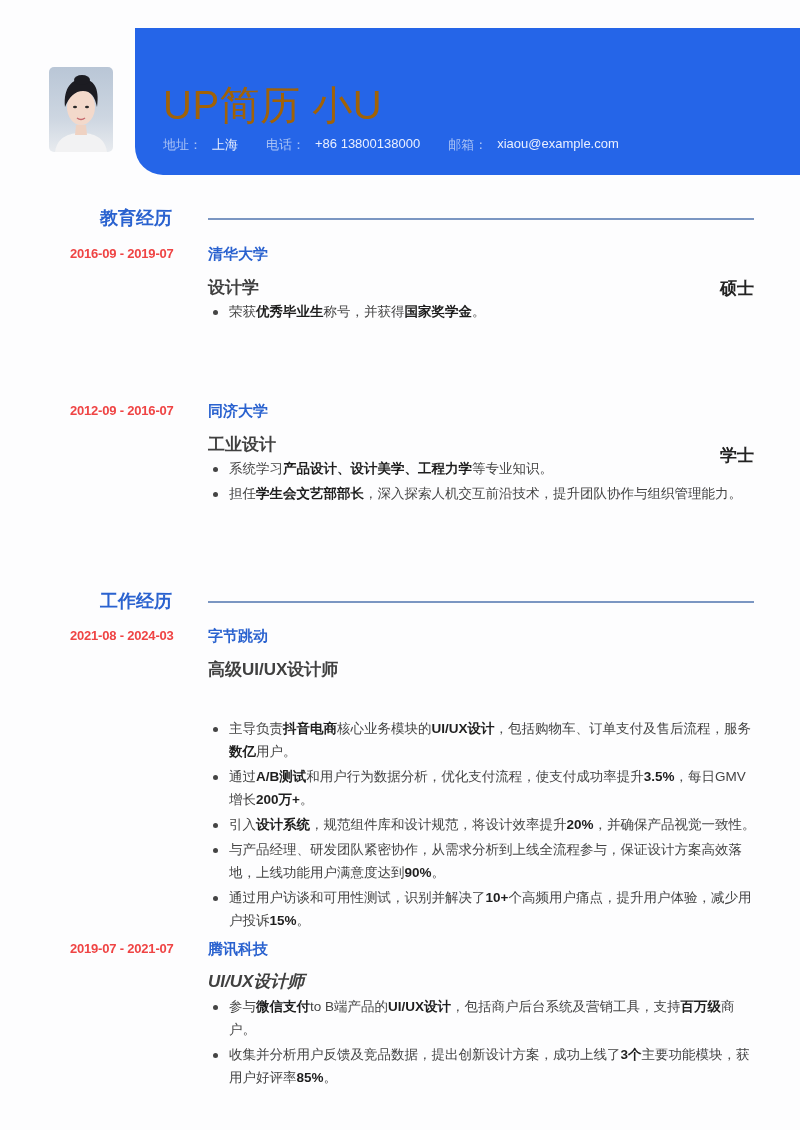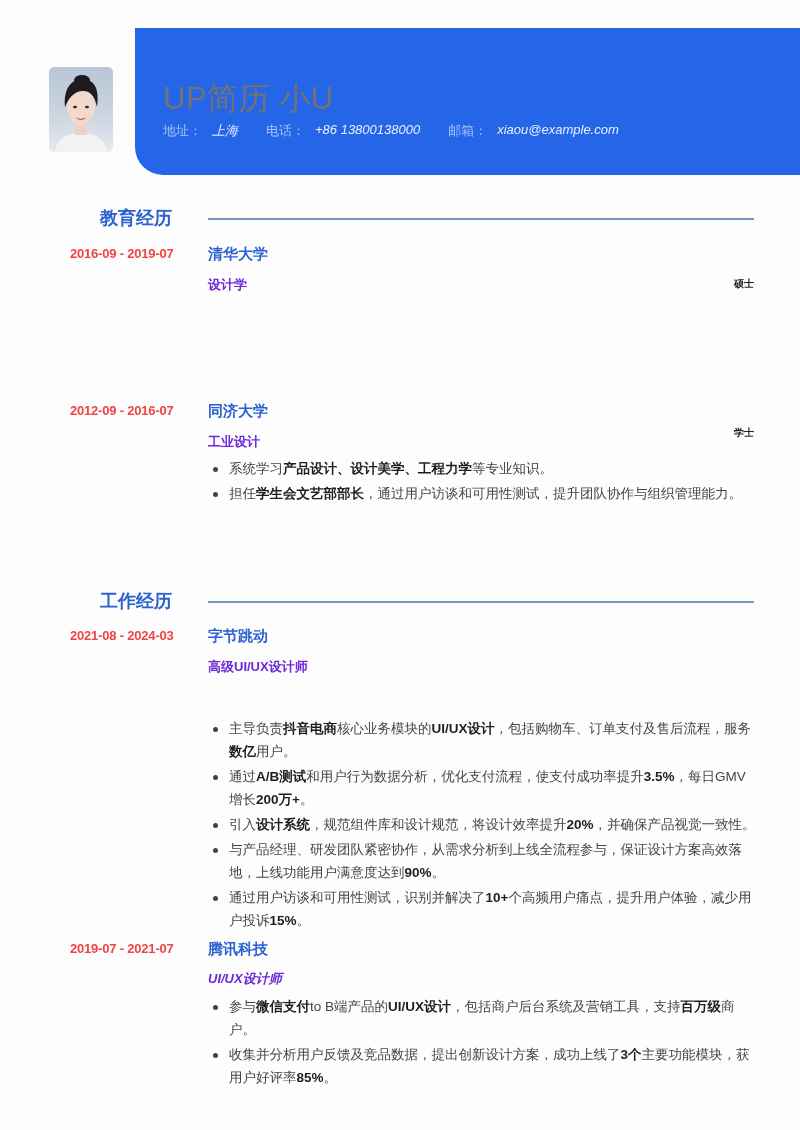--- a/index.html
+++ b/index.html
@@ -2,33 +2,33 @@
 <html><head>
   <meta charset="utf-8">
   <style>
     * { box-sizing: border-box; margin: 0; padding: 0; }
     html, body { width: 800px; height: 1130px; overflow: hidden; background: #fdfdfe; }
     body { font-family: "Liberation Sans", "DejaVu Sans", sans-serif; color: #333; position: relative; }
 
     .header { position: absolute; left: 135px; top: 28px; width: 665px; height: 147px; background: #2565e8; border-bottom-left-radius: 28px; }
     .photo { position: absolute; left: 49px; top: 67px; width: 64px; height: 85px; border-radius: 5px; overflow: hidden; background: linear-gradient(180deg, #b9c6d6 0%, #cdd6e1 60%, #e8ebef 100%); }
     .photo svg { display: block; width: 100%; height: 100%; }
-    .name { position: absolute; left: 163px; top: 78px; font-size: 31px; color: #737373; font-weight: 500; letter-spacing: 0.5px; }
-    .contacts { position: absolute; left: 163px; top: 122px; font-size: 13px; display: flex; }
+    .name { position: absolute; left: 163px; top: 78px; font-size: 40px; color: #a16207; font-weight: 500; letter-spacing: 0.5px; }
+    .contacts { position: absolute; left: 163px; top: 136px; font-size: 13px; display: flex; }
     .contact { display: flex; margin-right: 28px; }
     .contact .lbl { color: #a9c2f5; margin-right: 10px; }
-    .contact .val { color: #e9efff; font-style: italic; }
+    .contact .val { color: #e9efff; }
     .sec-title { position: absolute; left: 100px; font-size: 18px; font-weight: bold; color: #2a62cf; }
     .sec-line { position: absolute; left: 208px; width: 546px; height: 2px; background: #7b96c2; }
 
     .entry { position: absolute; left: 0; width: 800px; }
     .date { position: absolute; left: 70px; font-size: 13px; font-weight: bold; color: #ef4444; letter-spacing: -0.2px; }
     .org { position: absolute; left: 208px; font-size: 15px; font-weight: bold; color: #2a62cf; text-align: center; }
-    .role { position: absolute; left: 208px; font-size: 13px; font-weight: bold; color: #6d28d9; text-align: right; }
-    .degree { position: absolute; right: 46px; font-size: 10px; font-weight: bold; color: #222; }
+    .role { position: absolute; left: 208px; font-size: 17px; font-weight: bold; color: #404040; text-align: right; }
+    .degree { position: absolute; right: 46px; font-size: 17px; font-weight: bold; color: #222; }
     .bullets { position: absolute; left: 208px; width: 548px; list-style: none; }
     .bullets li { position: relative; padding-left: 21px; font-size: 13.5px; line-height: 23px; color: #444; margin-bottom: 2px; }
     .bullets li::before { content: ""; position: absolute; left: 5px; top: 10px; width: 5px; height: 5px; border-radius: 50%; background: #444; }
     .bullets b { color: #1e1e1e; font-weight: bold; }
   </style>
 </head>
 <body>
 
 <div class="header"></div>
 <div class="photo">
@@ -61,31 +61,32 @@
 
 <div class="sec-title" style="top:206px;">教育经历</div>
 <div class="sec-line" style="top:218px;"></div>
 
 <div class="entry">
   <div class="date" style="top:246px;">2016-09 - 2019-07</div>
   <div class="org" style="top:245px;">清华大学</div>
   <div class="role" style="top:276px;">设计学</div>
   <div class="degree" style="top:277px;">硕士</div>
   <ul class="bullets" style="top:300px;">
+      <li><span>荣获</span><b>优秀毕业生</b><span>称号，并获得</span><b>国家奖学金</b><span>。</span></li>
     </ul>
 </div>
 
 <div class="entry">
   <div class="date" style="top:403px;">2012-09 - 2016-07</div>
   <div class="org" style="top:402px;">同济大学</div>
   <div class="role" style="top:433px;">工业设计</div>
-  <div class="degree" style="top:426px;text-align:right;">学士</div>
+  <div class="degree" style="top:444px;text-align:right;">学士</div>
   <ul class="bullets" style="top:457px;">
       <li><span>系统学习</span><b>产品设计、设计美学、工程力学</b><span>等专业知识。</span></li>
-      <li><span>担任</span><b>学生会文艺部部长</b><span>，通过用户访谈和可用性测试，提升团队协作与组织管理能力。</span></li>
+      <li><span>担任</span><b>学生会文艺部部长</b><span>，深入探索人机交互前沿技术，提升团队协作与组织管理能力。</span></li>
     </ul>
 </div>
 
 <div class="sec-title" style="top:589px;">工作经历</div>
 <div class="sec-line" style="top:601px;"></div>
 
 <div class="entry">
   <div class="date" style="top:628px;">2021-08 - 2024-03</div>
   <div class="org" style="top:627px;">字节跳动</div>
   <div class="role" style="top:658px;">高级UI/UX设计师</div>

